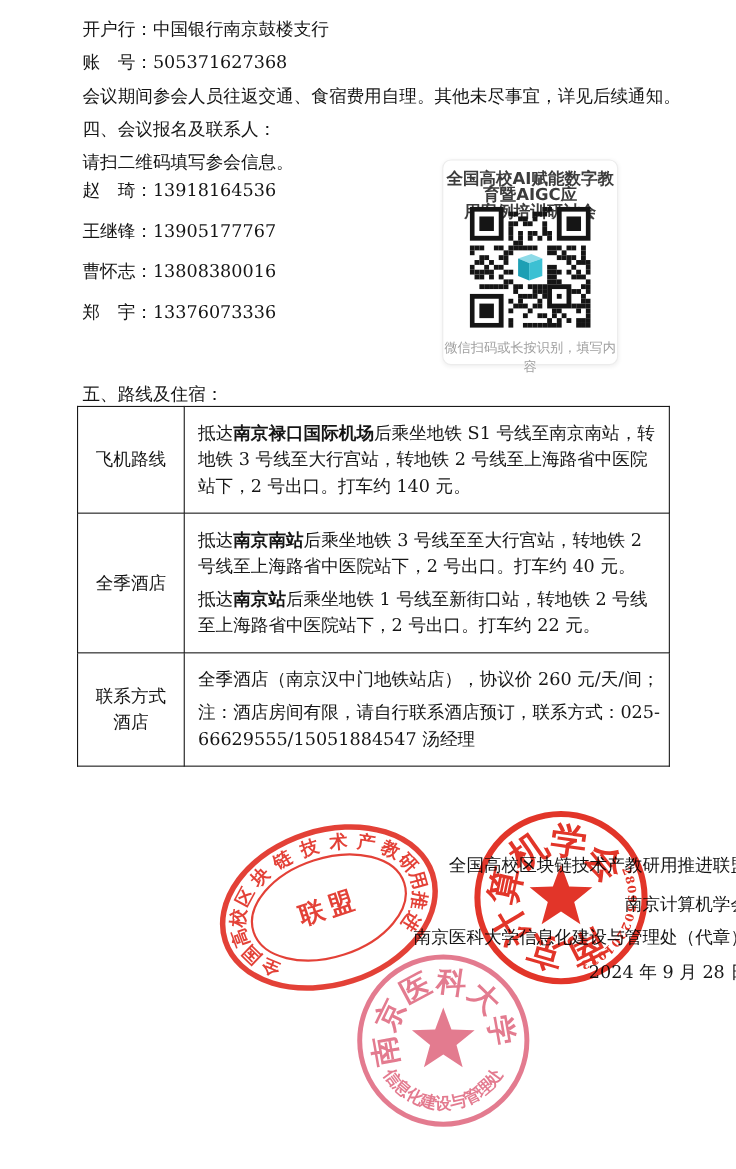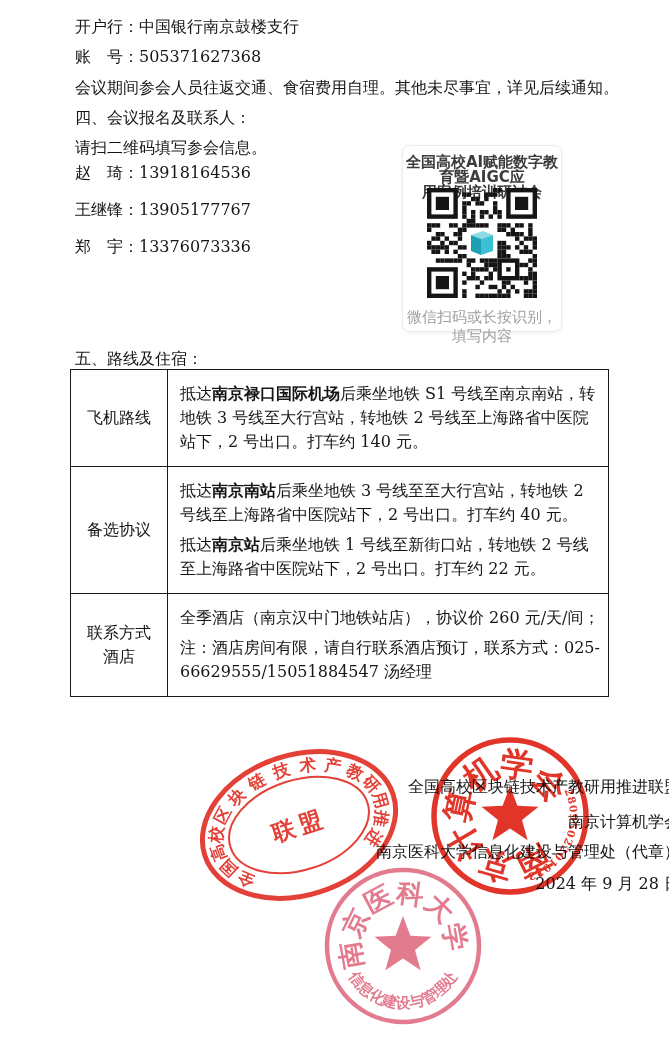--- a/index.html
+++ b/index.html
@@ -8,21 +8,21 @@
   .tline{position:absolute;left:75px;font-size:16px;line-height:22px;white-space:nowrap;}
   
   #contacts{position:absolute;left:75px;top:163px;}
   .contact-row{height:37px;font-size:16px;white-space:nowrap;}
   
   #qr-card{position:absolute;left:402px;top:145px;width:158px;height:185px;background:#fff;
            border:1px solid #ececec;border-radius:8px;box-shadow:0 1px 4px rgba(0,0,0,0.06);
            font-family:"DejaVu Sans","Liberation Sans",sans-serif;}
   .qr-title{margin-top:9px;text-align:center;font-size:15px;font-weight:bold;color:#3c3c3c;line-height:15px;}
   #qr-svg{position:absolute;left:24px;top:42px;}
-  .qr-caption{position:absolute;left:0;top:162px;width:100%;text-align:center;font-size:15px;color:#a0a0a0;}
+  .qr-caption{position:absolute;left:0;top:162px;width:100%;text-align:center;font-size:12px;color:#a0a0a0;}
   
   #routes-table{position:absolute;left:70px;top:369px;border-collapse:collapse;}
   #routes-table td{border:1.6px solid #1a1a1a;font-size:16px;vertical-align:middle;}
   td.lab{width:94px;text-align:center;white-space:pre-line;line-height:24px;}
   td.con{width:420px;padding:6px 8px 6px 12px;line-height:24px;}
   td.con p{margin:6px 0;}
   
   #signature{position:absolute;left:250px;top:0;width:420px;}
   .sig-line{position:absolute;left:10px;width:420px;text-align:right;font-size:16px;white-space:nowrap;}
   
@@ -35,20 +35,21 @@
 
   <div class="tline" style="top:16px">开户行：中国银行南京鼓楼支行</div>
   <div class="tline" style="top:46px">账　号：505371627368</div>
   <div class="tline" style="top:77px">会议期间参会人员往返交通、食宿费用自理。其他未尽事宜，详见后续通知。</div>
   <div class="tline" style="top:137px">请扫二维码填写参会信息。</div>
   <div class="tline" style="top:107px">四、会议报名及联系人：</div>
 
   <div id="contacts">
       <div class="contact-row"><span>赵　琦：</span><span>13918164536</span></div>
       <div class="contact-row"><span>王继锋：</span><span>13905177767</span></div>
+      <div class="contact-row"><span>曹怀志：</span><span>13808380016</span></div>
       <div class="contact-row"><span>郑　宇：</span><span>13376073336</span></div>
     </div>
 
   <div id="qr-card">
     <div class="qr-title">
       <div>全国高校AI赋能数字教育暨AIGC应</div>
       <div>用案例培训研讨会</div>
     </div>
     <svg id="qr-svg" width="110" height="110" viewBox="0 0 110 110">
         <rect x="66" y="0" width="4.4" height="4.4" fill="#151515"></rect>
@@ -256,21 +257,21 @@
 
   <table id="routes-table">
       <tbody>
         <tr style="height: 85px;">
           <td class="lab">飞机路线</td>
           <td class="con">
             <p><span>抵达</span><b>南京禄口国际机场</b><span>后乘坐地铁 S1 号线至南京南站，转地铁 3 号线至大行宫站，转地铁 2 号线至上海路省中医院站下，2 号出口。打车约 140 元。</span></p>
           </td>
         </tr>
         <tr style="height: 120px;">
-          <td class="lab">备选协议</td>
+          <td class="lab">全季酒店</td>
           <td class="con">
             <p><span>抵达</span><b>南京南站</b><span>后乘坐地铁 3 号线至至大行宫站，转地铁 2 号线至上海路省中医院站下，2 号出口。打车约 40 元。</span></p>
             <p><span>抵达</span><b>南京站</b><span>后乘坐地铁 1 号线至新街口站，转地铁 2 号线至上海路省中医院站下，2 号出口。打车约 22 元。</span></p>
           </td>
         </tr>
         <tr style="height: 95px;">
           <td class="lab">联系方式
 酒店</td>
           <td class="con">
             <p><span>全季酒店（南京汉中门地铁站店），协议价 260 元/天/间；</span></p>

